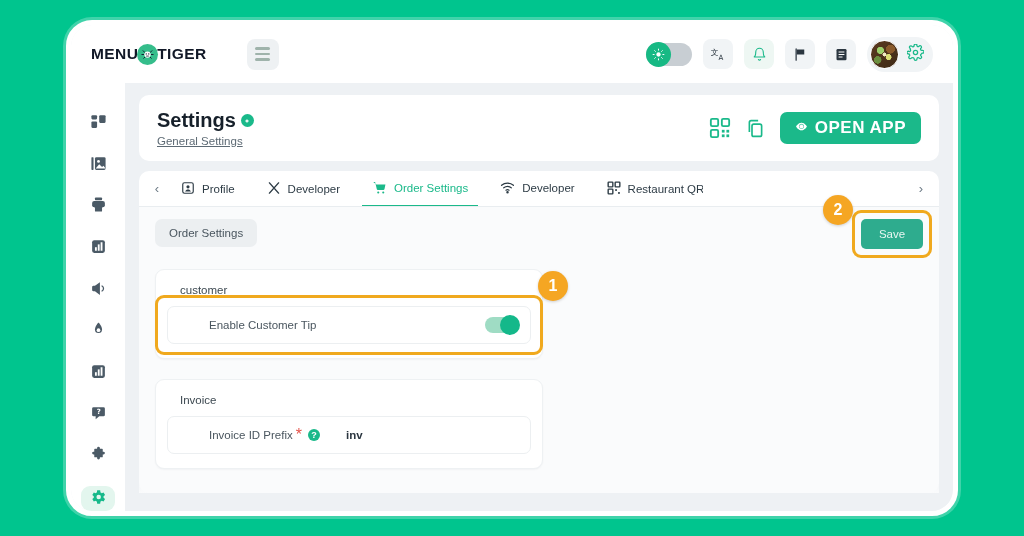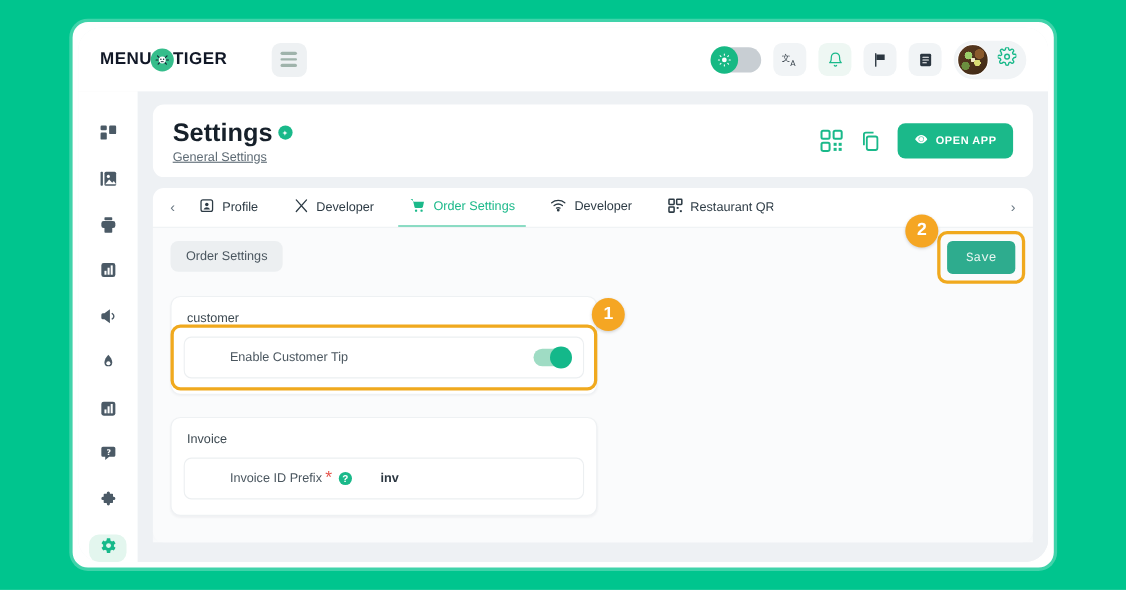--- a/index.html
+++ b/index.html
@@ -9,21 +9,21 @@
     background: #00c58e;
     overflow: hidden;
   }
   .stage { position: relative; width: 1024px; height: 536px; background: #00c58e; }
 
   
   .device {
     position: absolute;
     left: 66px; top: 20px;
     width: 892px; height: 496px;
-    border-radius: 14px;
+    border-radius: 26px;
     border: 5px solid #ffffff;
     background: #ffffff;
     overflow: hidden;
     box-shadow: 0 0 0 3px rgba(255,255,255,0.25);
   }
   .device-inner {
     position: absolute; inset: 0;
     border-radius: 21px;
     overflow: hidden;
     background: #f4f6f8;
@@ -121,35 +121,35 @@
     overflow: hidden;
   }
 
   .page-head {
     background: #fff; border-radius: 10px;
     height: 66px; display: flex; align-items: center;
     padding: 0 18px;
   }
   .page-title-wrap { display: flex; flex-direction: column; gap: 3px; }
   .page-title-row { display: flex; align-items: center; gap: 5px; }
-  .page-title { font-size: 23px; font-weight: 700; color: #16202a; }
+  .page-title { font-size: 20px; font-weight: 700; color: #16202a; }
   .title-badge {
     width: 13px; height: 13px; border-radius: 50%;
     background: #1ab98a; display: flex; align-items: center; justify-content: center;
   }
   .page-sub { font-size: 11.5px; color: #5d6a74; text-decoration: underline; }
 
   .head-actions { margin-left: auto; display: flex; align-items: center; gap: 14px; }
   .head-icon { cursor: pointer; display: flex; align-items: center; }
   .open-app-btn {
     background: #1bb98a; color: #fff;
     border: none; border-radius: 7px;
     height: 32px; padding: 0 15px;
     display: flex; align-items: center; gap: 7px;
-    font-size: 10px; font-weight: 700; letter-spacing: .5px;
+    font-size: 17px; font-weight: 700; letter-spacing: .5px;
     cursor: pointer;
     font-family: "Liberation Sans", sans-serif;
   }
 
   
   .tabs-card {
     margin-top: 10px;
     background: #fff; border-radius: 10px 10px 0 0;
     height: 36px;
     display: flex; align-items: center;
@@ -188,21 +188,21 @@
     background: #eceff1; color: #4a565f;
     font-size: 11.5px; border-radius: 7px;
     padding: 8px 14px;
   }
   .save-wrap { margin-left: auto; position: relative; }
   .save-btn {
     background: #2eac8e; color: #e8f6f1;
     border: none; border-radius: 5px;
     width: 62px; height: 30px;
     font-size: 11.5px; cursor: pointer;
-    font-family: Liberation Mono, monospace;
+    font-family: Liberation Sans, sans-serif;
   }
   .hl-box {
     position: absolute; border: 3px solid #f0a91e; border-radius: 9px;
     pointer-events: none;
   }
   .hl-save { left: -9px; top: -9px; right: -9px; bottom: -9px; }
 
   .badge-num {
     position: absolute;
     width: 30px; height: 30px; border-radius: 50%;
@@ -216,21 +216,21 @@
 
   
   .section {
     background: #fff; border-radius: 9px;
     border: 1px solid #eef1f3;
     width: 388px;
     margin-top: 20px;
     padding: 12px 11px 14px 11px;
     box-shadow: 0 1px 2px rgba(16,24,40,.04);
   }
-  .section-title { font-size: 11.5px; color: #3d4951; margin: 2px 0 10px 3px; }
+  .section-title { font-size: 11.5px; color: #3d4951; margin: 2px 0 10px 13px; }
   .row {
     border: 1px solid #eceff1; border-radius: 7px;
     height: 38px; display: flex; align-items: center;
     padding: 0 11px; margin-bottom: 10px;
     background: #fff;
     position: relative;
   }
   .row:last-child { margin-bottom: 0; }
   .row-label { font-size: 11.5px; color: #4a565f; margin-left: 30px; }
   .req { color: #e5534b; margin-left: 3px; }

